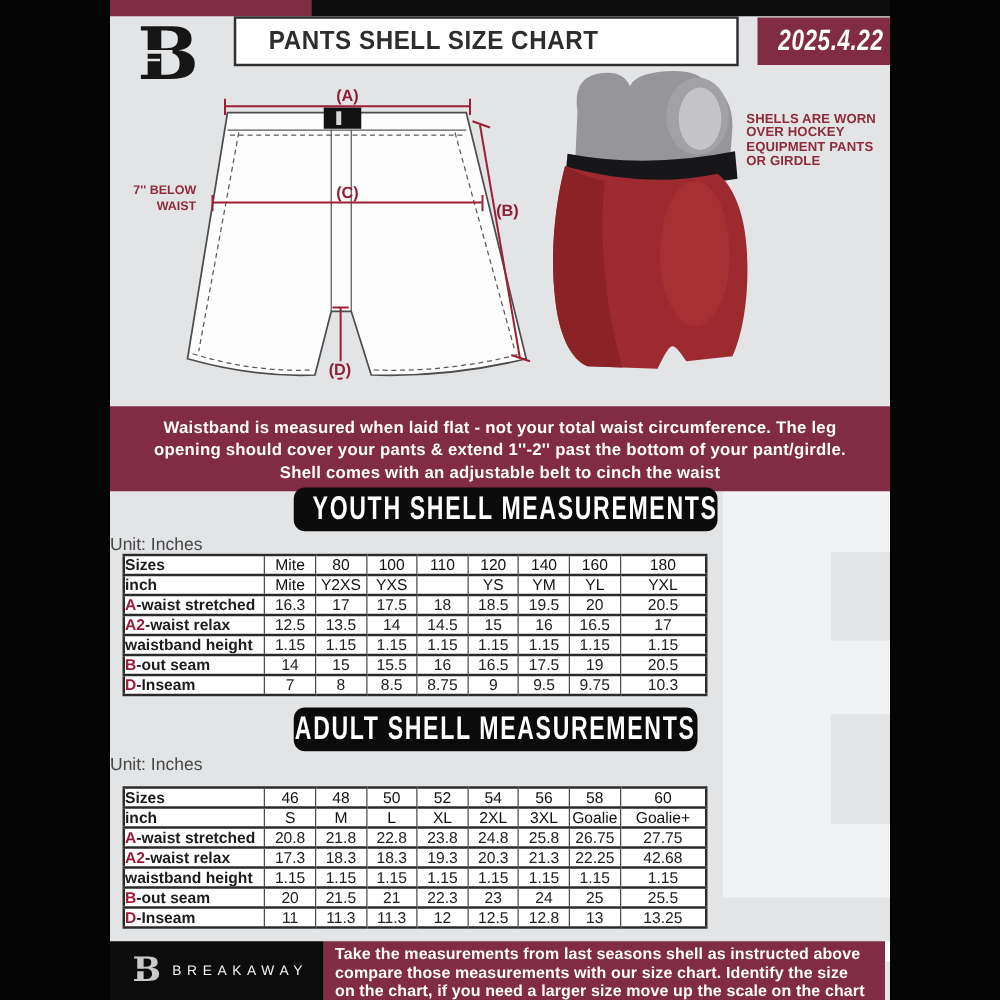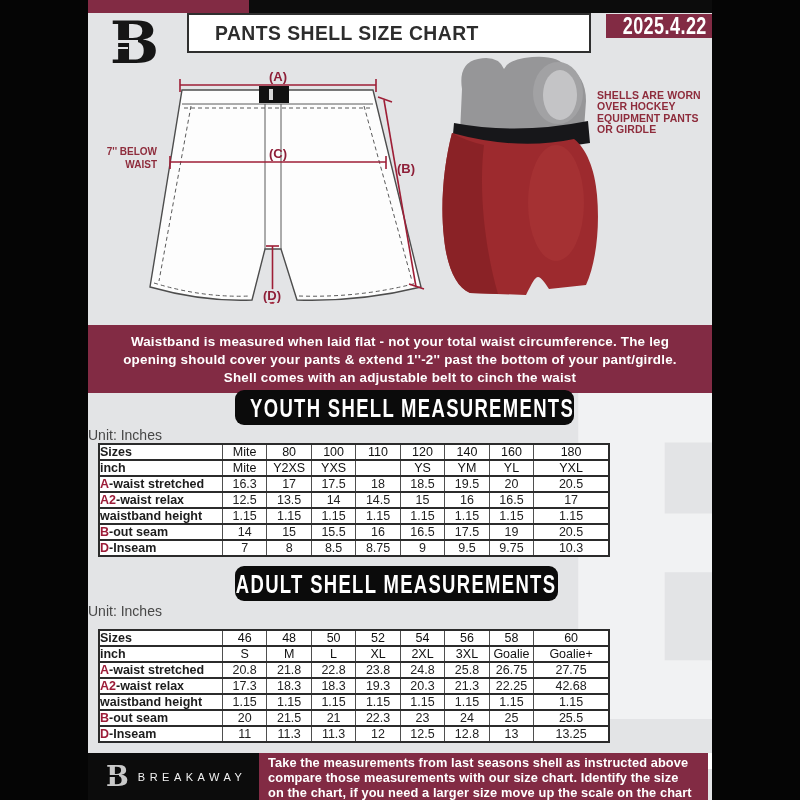--- a/index.html
+++ b/index.html
@@ -12,22 +12,22 @@
       font-size:460px;line-height:1;color:rgba(255,255,255,.5);z-index:1;pointer-events:none;}
 
   
   .strip-maroon{position:absolute;left:0;top:0;width:161px;height:13px;background:var(--maroon);z-index:2;}
   .strip-black{position:absolute;left:161px;top:0;width:463px;height:13px;background:#0c0c0c;z-index:2;}
   .title-bar{position:absolute;left:99px;top:13px;width:404px;height:40px;background:#fff;
              border:2px solid #2f2f2f;box-sizing:border-box;display:flex;align-items:center;
              padding-left:26px;z-index:3;}
   .title-bar span{font-size:21px;font-weight:700;color:#2d2d2d;letter-spacing:.5px;
                   transform:scaleX(.92);transform-origin:left center;white-space:nowrap;}
-  .date-badge{position:absolute;left:518px;top:14px;width:118px;height:24px;background:var(--maroon);
-              display:flex;align-items:center;justify-content:center;z-index:3;}
+  .date-badge{position:absolute;left:518px;top:14px;width:118px;height:38px;background:var(--maroon);
+              display:flex;align-items:center;justify-content:center;z-index:3;font-style:italic;}
   .date-badge span{font-size:20px;font-weight:700;color:#fff;letter-spacing:.5px;
                    transform:scale(.9,1.18);white-space:nowrap;}
   .logo{position:absolute;left:22px;top:13px;width:58px;height:64px;z-index:3;}
   .bigB{position:relative;display:block;font-family:"DejaVu Serif",serif;font-weight:700;
         font-size:58px;line-height:60px;color:#161616;}
   .bigB i{position:absolute;left:-6px;top:27px;width:34px;height:3px;background:#e3e4e6;}
   .bigB em{position:absolute;left:-6px;top:34px;width:24px;height:2px;background:#e3e4e6;}
 
   
   .diagram{position:absolute;left:0;top:53px;width:624px;height:272px;z-index:2;}
@@ -47,21 +47,21 @@
   .sec-banner span{color:#fff;font-size:21px;font-weight:700;letter-spacing:1.5px;
                    transform:scale(.88,1.25);white-space:nowrap;}
   .sec-youth{top:390px;padding-left:16px;}
   .sec-adult{top:566px;}
   .unit{position:absolute;left:0;width:524px;text-align:left;z-index:2;
         font-size:14px;font-weight:500;color:#474747;}
   .unit-youth{top:427px;}
   .unit-adult{top:603px;}
 
   
-  table.sz{position:absolute;left:10px;width:512px;border-collapse:collapse;table-layout:fixed;
+  table.sz{position:absolute;left:10px;width:468px;border-collapse:collapse;table-layout:fixed;
            background:#fff;z-index:2;font-size:12.5px;border:2px solid #2b2b2b;}
   .tbl-youth{top:443px;}
   .tbl-adult{top:629px;}
   table.sz td{border-left:1px solid #4f4f4f;border-right:1px solid #4f4f4f;
               border-top:2px solid #2b2b2b;border-bottom:2px solid #2b2b2b;
               height:14px;padding:0;line-height:14px;overflow:hidden;white-space:nowrap;}
   td.lbl{text-align:left;padding-left:38px;font-weight:700;color:#1c1c1c;}
   td.lbl .pfx{color:#9c1c38;}
   td.val{text-align:center;color:#222;font-weight:400;}
   td.val.b{font-weight:400;color:#111;}

